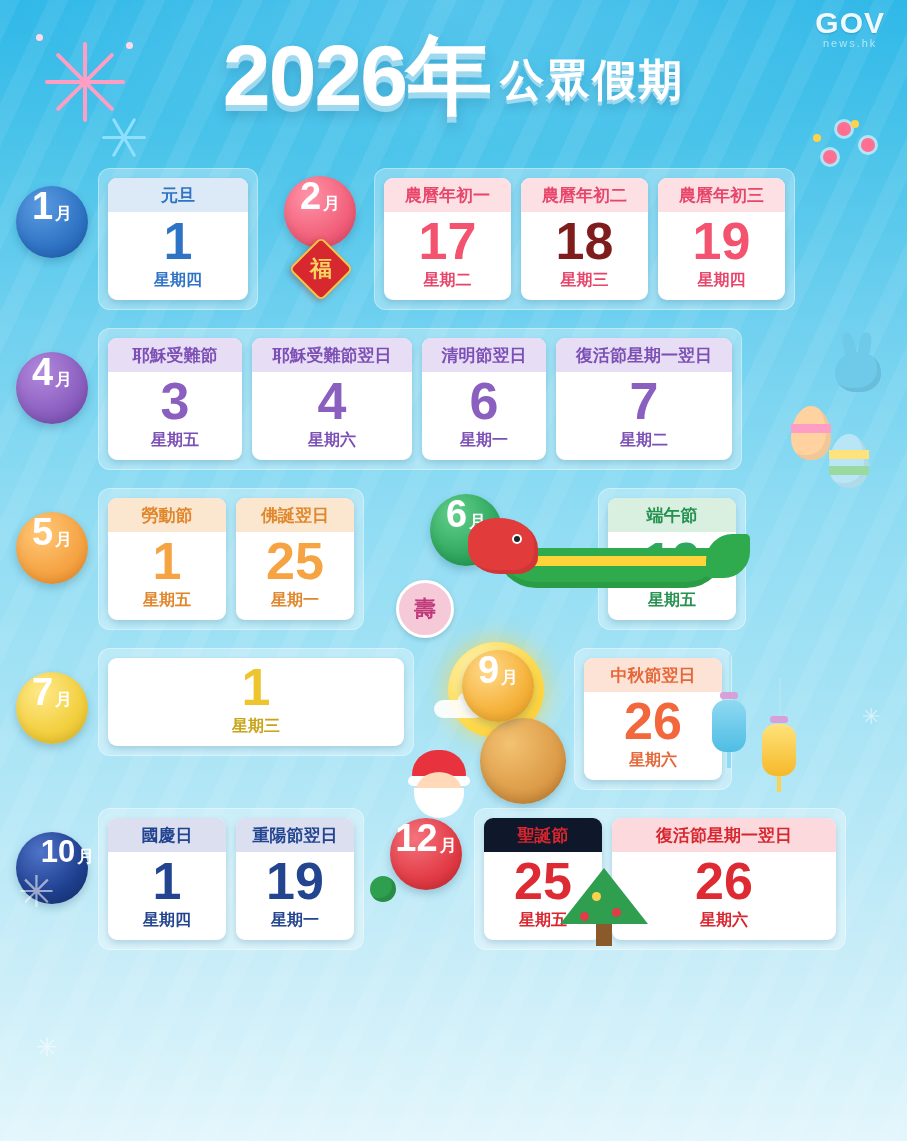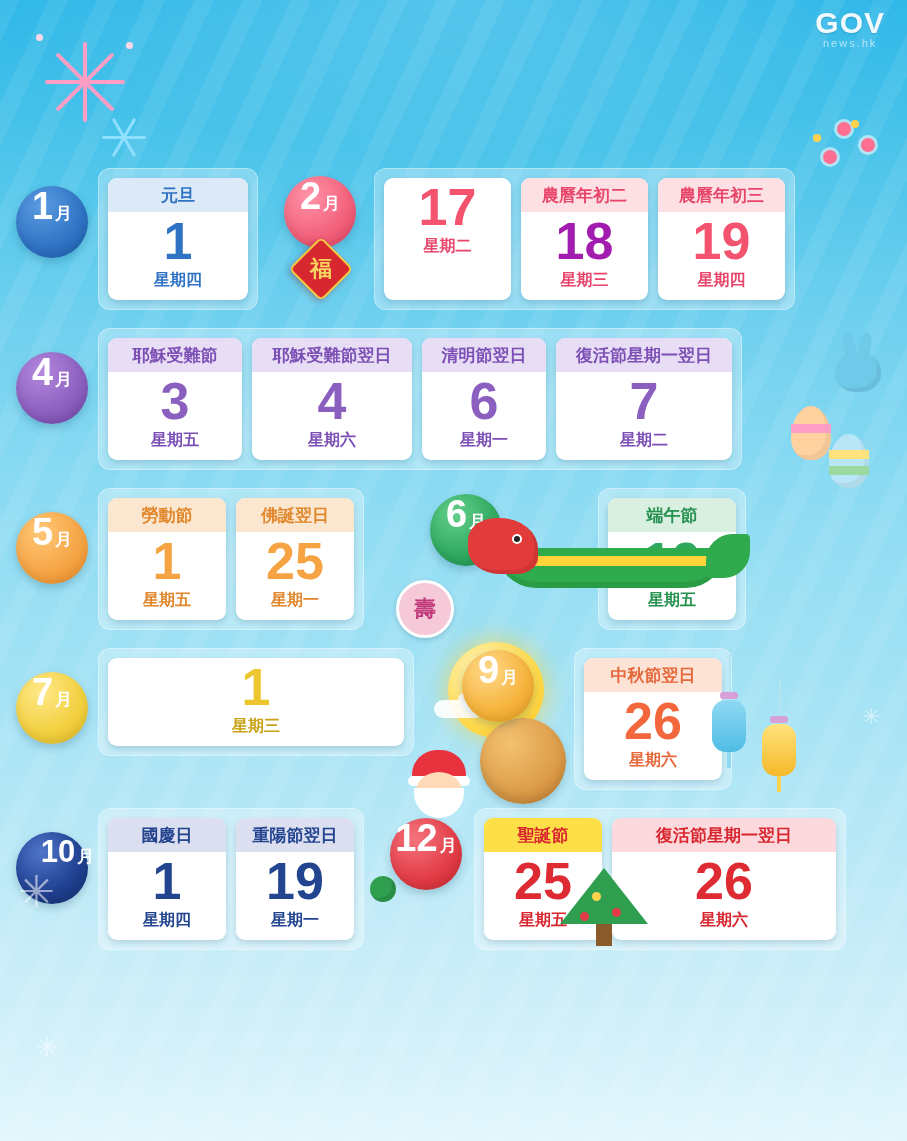--- a/index.html
+++ b/index.html
@@ -208,20 +208,24 @@
     <div class="fw-line blue" style="left:28px;top:28px;width:22px;height:3px;transform:rotate(180deg);"></div>
     <div class="fw-line blue" style="left:28px;top:28px;width:22px;height:3px;transform:rotate(240deg);"></div>
     <div class="fw-line blue" style="left:28px;top:28px;width:22px;height:3px;transform:rotate(300deg);"></div>
   </div>
 
   <div class="logo">
     <div class="g1">GOV</div>
     <div class="g2">news.hk</div>
   </div>
 
+  <div class="title-wrap">
+    <div class="title-year">2026年</div>
+    <div class="title-sub">公眾假期</div>
+  </div>
 
   <div class="dec" style="right:14px; top:112px; width:110px;height:70px;">
     <div class="blossom" style="left:54px;top:10px;"></div>
     <div class="blossom" style="left:78px;top:26px;"></div>
     <div class="blossom" style="left:40px;top:38px;"></div>
     <div class="leafdot" style="left:68px;top:8px;"></div>
     <div class="leafdot" style="left:30px;top:22px;"></div>
   </div>
 </div>
 
@@ -245,26 +249,27 @@
         <span class="num">2</span>
         <span class="chr">月</span>
       </div>
       <div class="dec" style="left:14px; top:78px;">
         <div class="fu">
             <span>福</span>
           </div>
       </div>
       <div class="group" style="margin-left:18px;">
         <div class="card" style="min-width:127px;">
+          <div class="cap" style="background:#fde0e4;color:#e8456a;">農曆年初一</div>
           <div class="day" style="color:#f4536f;">17</div>
           <div class="wk" style="color:#e8456a;">星期二</div>
         </div>
         <div class="card" style="min-width:127px;">
           <div class="cap" style="background:#fde0e4;color:#e8456a;">農曆年初二</div>
-          <div class="day" style="color:#a21caf;">18</div>
+          <div class="day" style="color:#7f1d1d;">18</div>
           <div class="wk" style="color:#e8456a;">星期三</div>
         </div>
         <div class="card" style="min-width:127px;">
           <div class="cap" style="background:#fde0e4;color:#e8456a;">農曆年初三</div>
           <div class="day" style="color:#f4536f;">19</div>
           <div class="wk" style="color:#e8456a;">星期四</div>
         </div>
       </div>
     </div>
   </div>
@@ -427,21 +432,21 @@
         <div class="santa-hat"></div>
         <div class="santa-face"></div>
         <div class="santa-beard"></div>
       </div>
       <div class="badge" style="background:radial-gradient(circle at 35% 28%, #f4737c, #e23c46 60%, #c8262f 100%); margin-top:10px; z-index:2;">
         <span class="num">12</span>
         <span class="chr">月</span>
       </div>
       <div class="group" style="margin-left:12px;">
         <div class="card" style="min-width:118px;">
-          <div class="cap" style="background:#fde047;color:#d8262f;">聖誕節</div>
+          <div class="cap" style="background:#0f172a;color:#d8262f;">聖誕節</div>
           <div class="day" style="color:#de2a33;">25</div>
           <div class="wk" style="color:#d8262f;">星期五</div>
         </div>
         <div class="card" style="min-width:224px;">
           <div class="cap" style="background:#fbd9dc;color:#d8262f;">復活節星期一翌日</div>
           <div class="day" style="color:#de2a33;">26</div>
           <div class="wk" style="color:#d8262f;">星期六</div>
         </div>
       </div>
       <div class="dec" style="left:168px; top:60px; width:92px;height:90px;">

